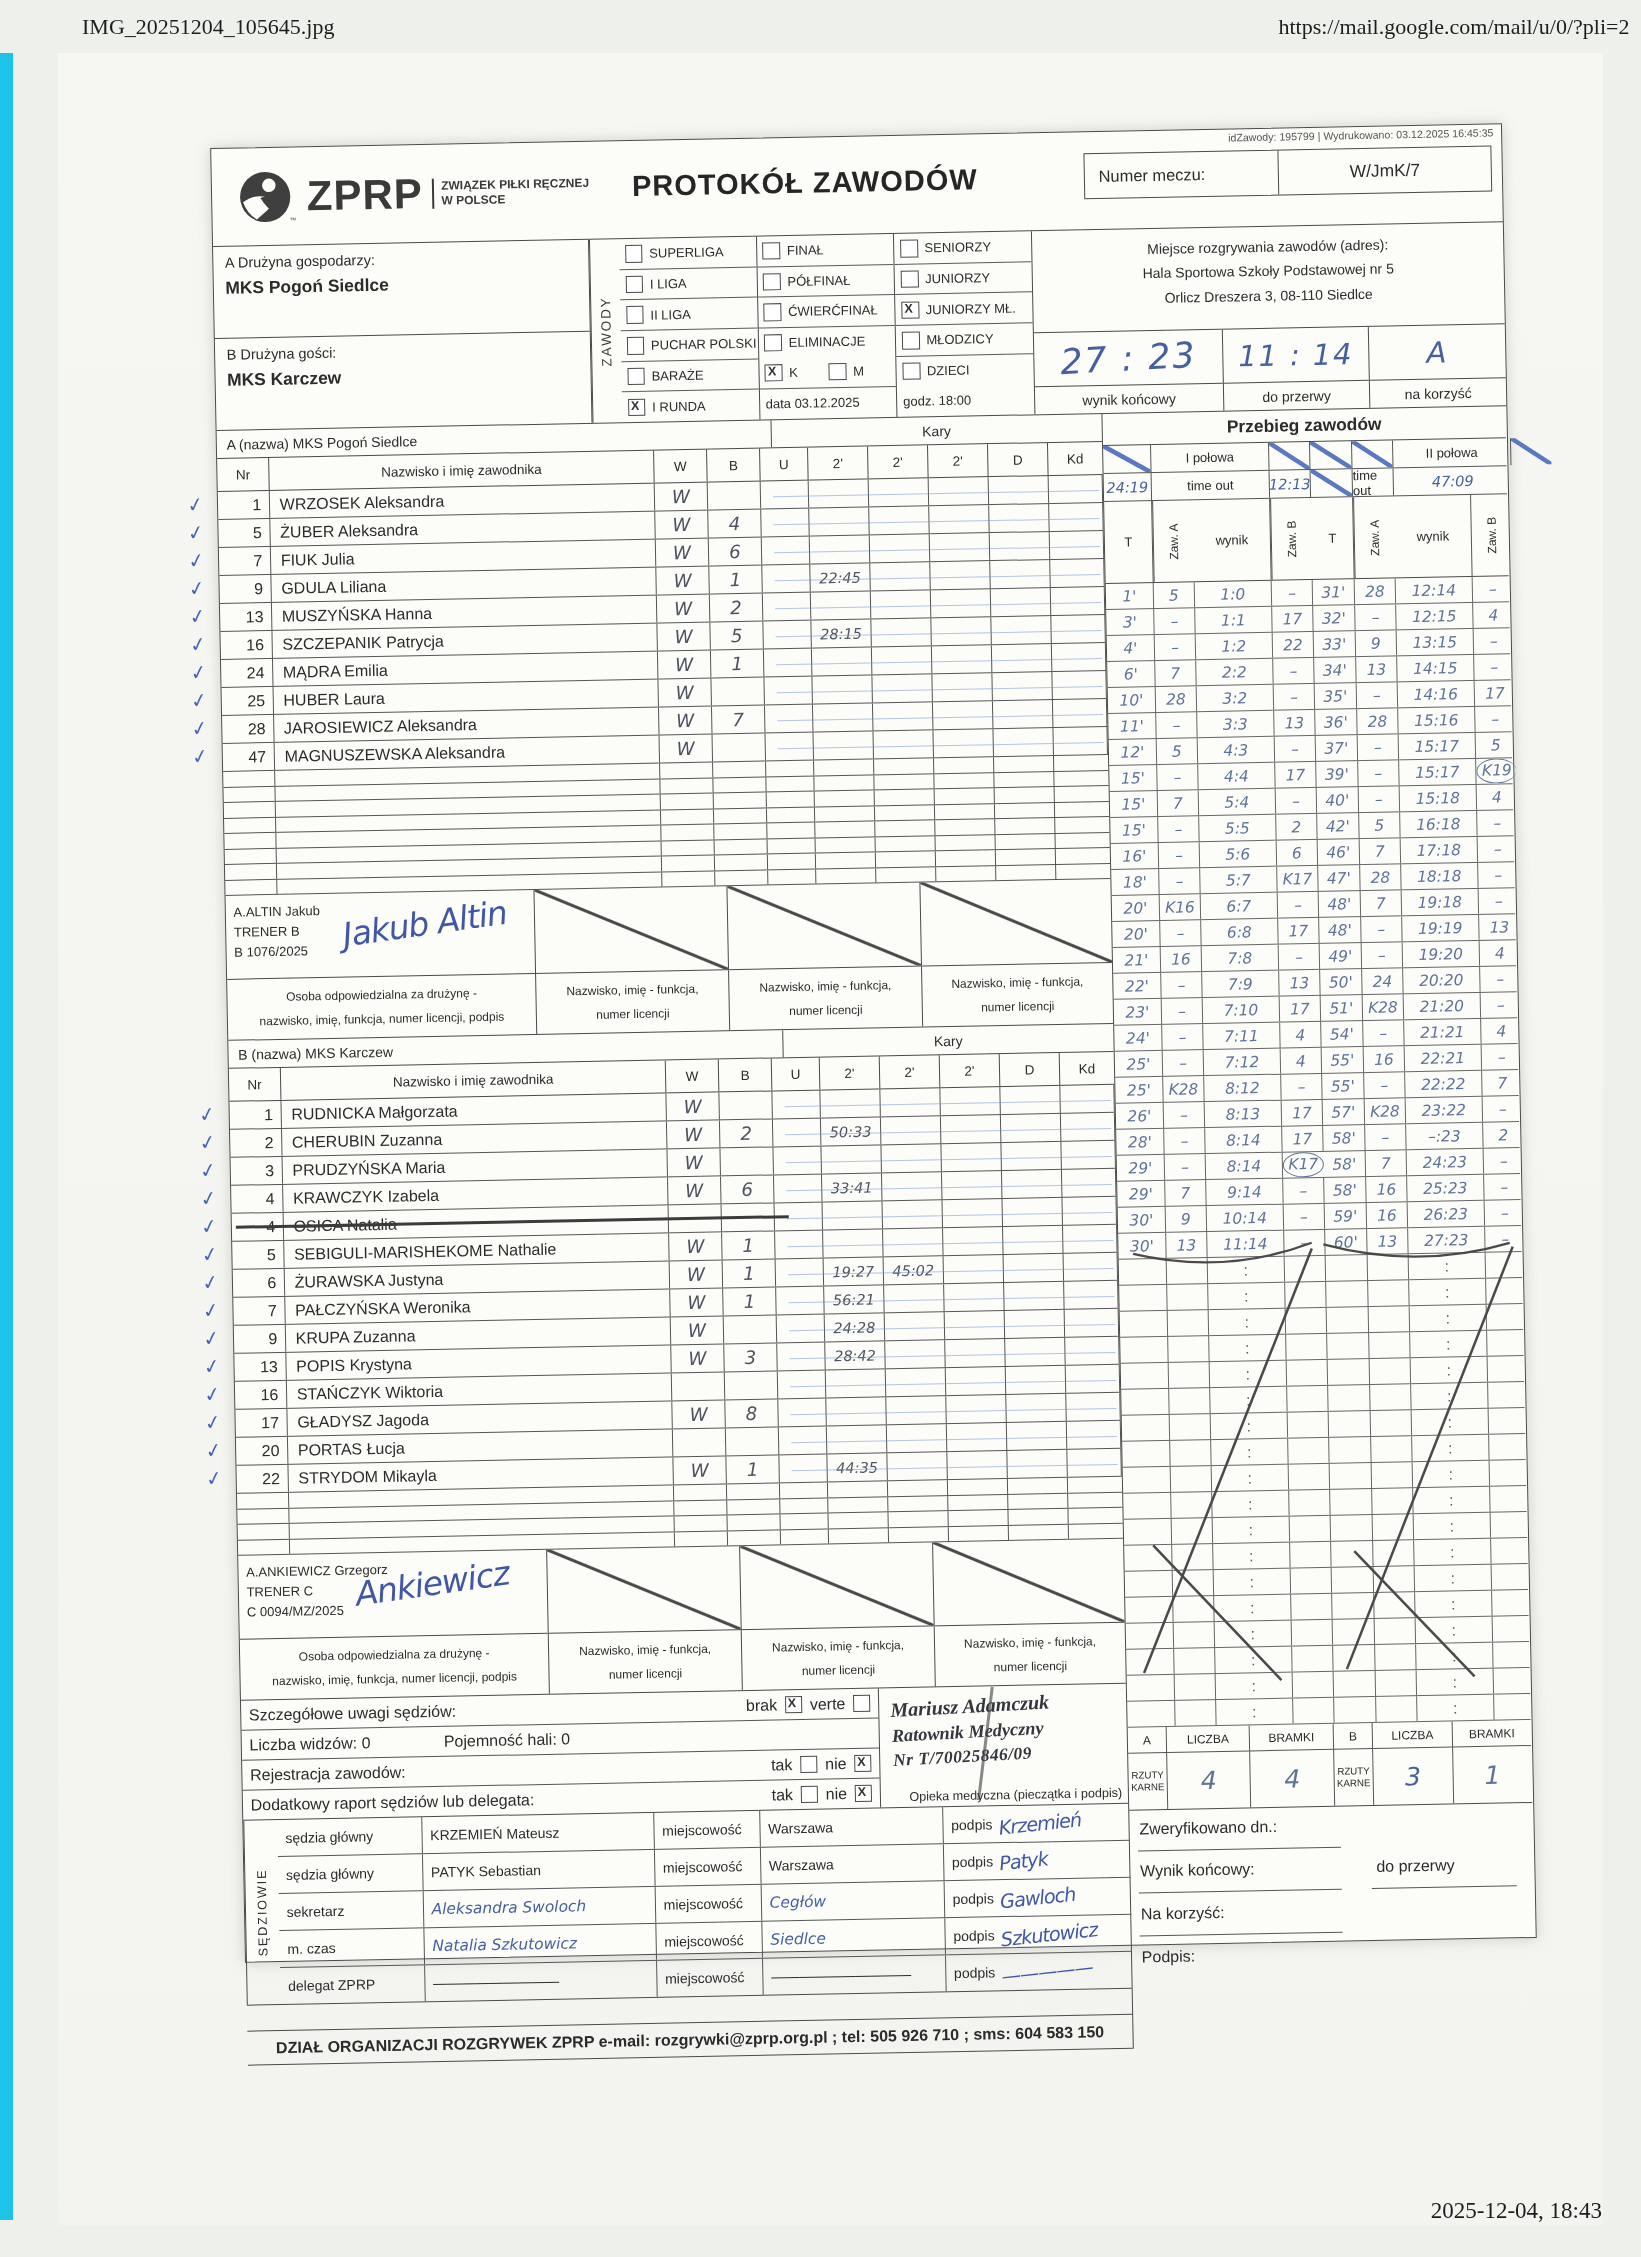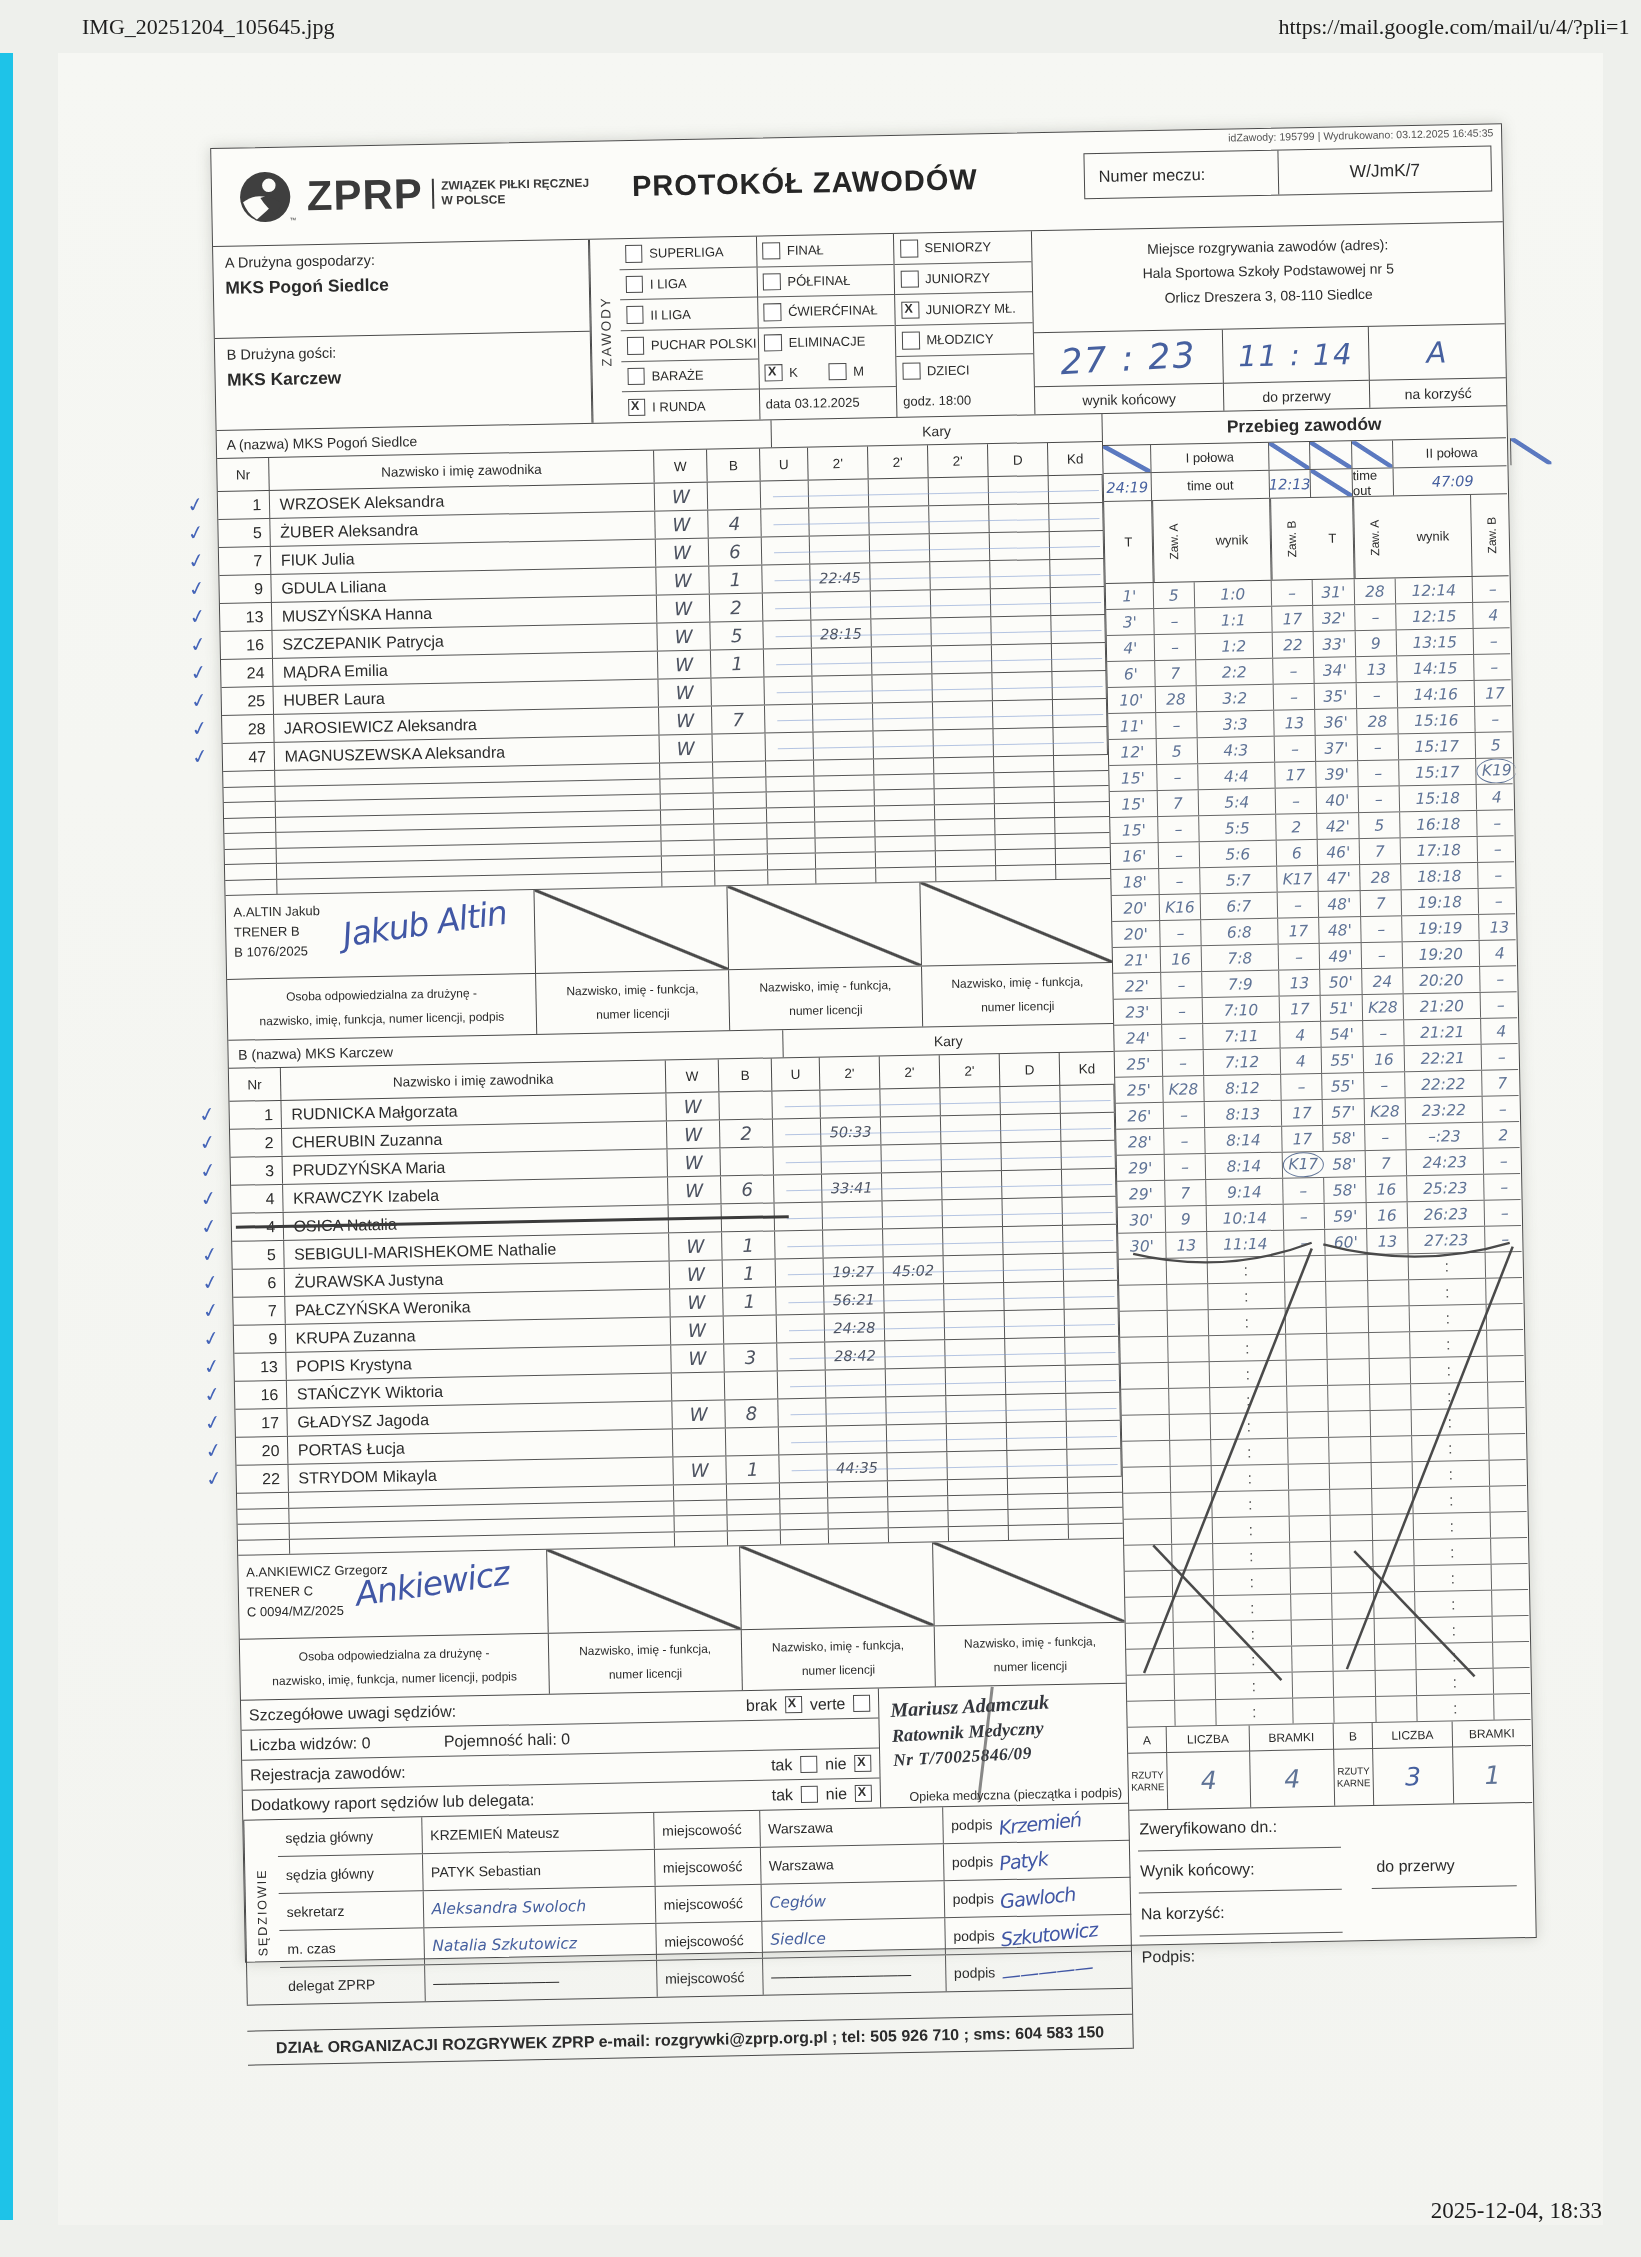--- a/index.html
+++ b/index.html
@@ -141,21 +141,21 @@
   .vrow .inline2{position:absolute;left:246px;top:9.7px;}
   .vrow.tall{height:56px;}
   
   .lsvg{width:60px;height:56px;display:block;}
 </style>
 </head>
 <body class="noselect">
 
 <div class="print-header">
   <span>IMG_20251204_105645.jpg</span>
-  <span>https://mail.google.com/mail/u/4/?pli=1</span>
+  <span>https://mail.google.com/mail/u/0/?pli=2</span>
 </div>
 <div class="cyan-strip"></div>
 
 <div class="page">
   <div class="form">
 
     <div class="hdr">
       <div class="logo-wrap">
         <svg class="lsvg" viewBox="0 0 62 58">
           <circle cx="29" cy="29" r="26" fill="#3f3f3f"></circle>
@@ -1571,14 +1571,14 @@
           </div>
           <div class="vrow tall">
             <span>Podpis:</span>
           </div>
         </div>
       </div>
     </div>
   </div>
 </div>
 
-<div class="print-footer">2025-12-04, 18:33</div>
+<div class="print-footer">2025-12-04, 18:43</div>
 
 
 </body></html>

